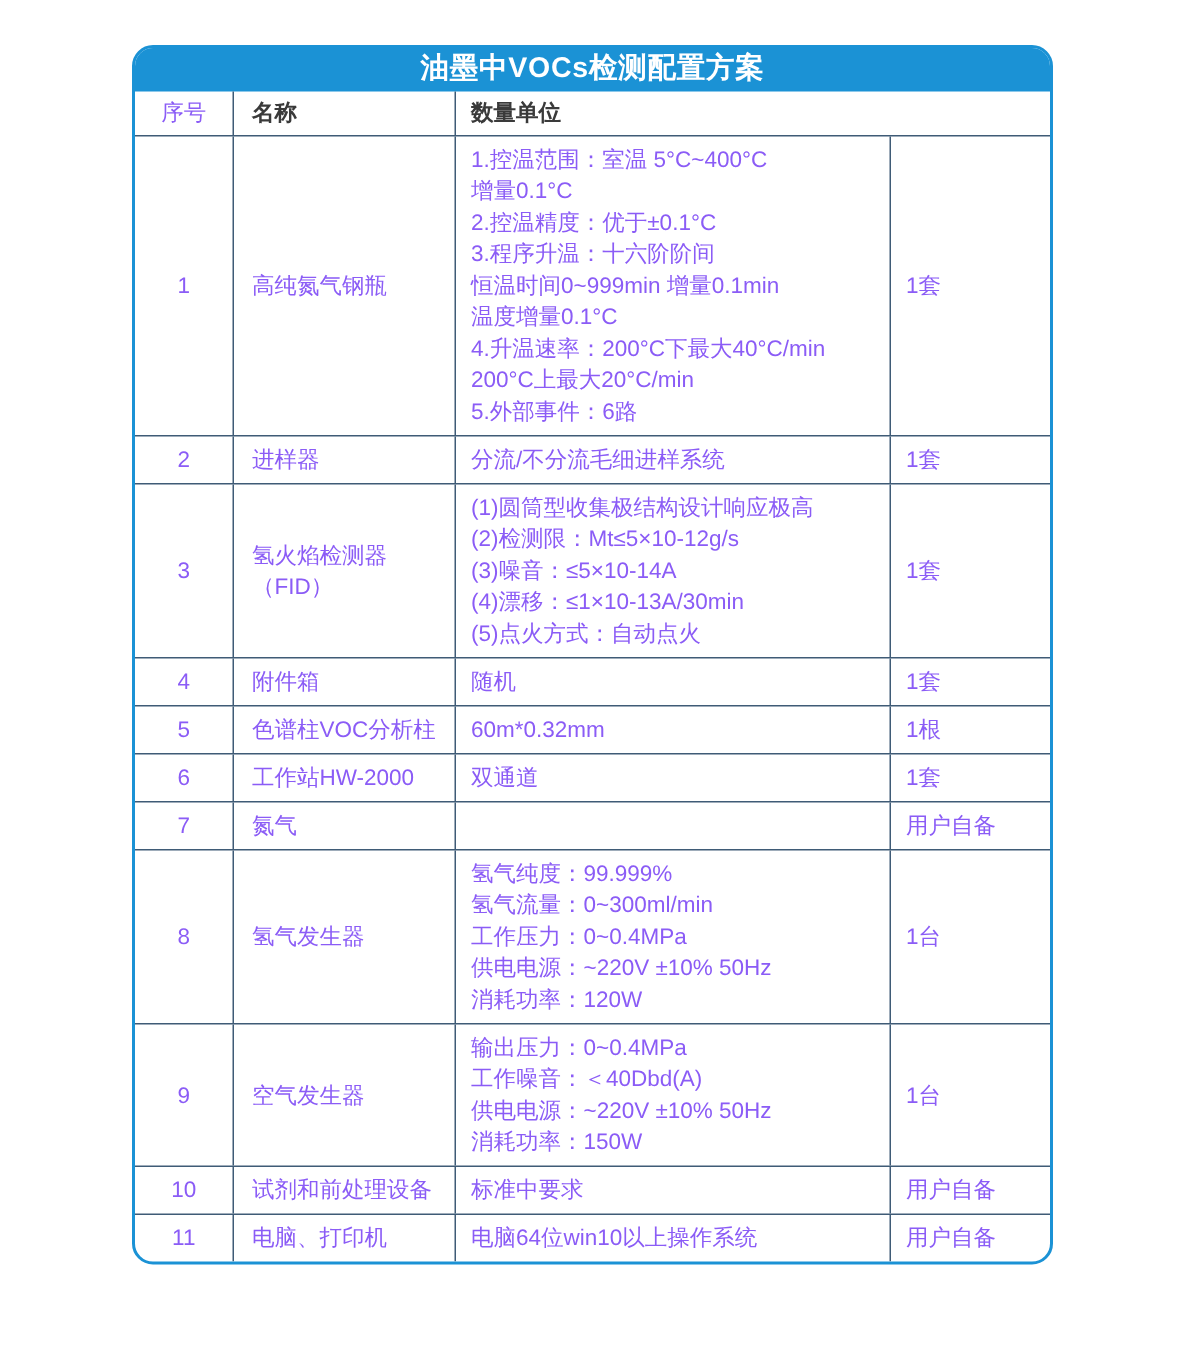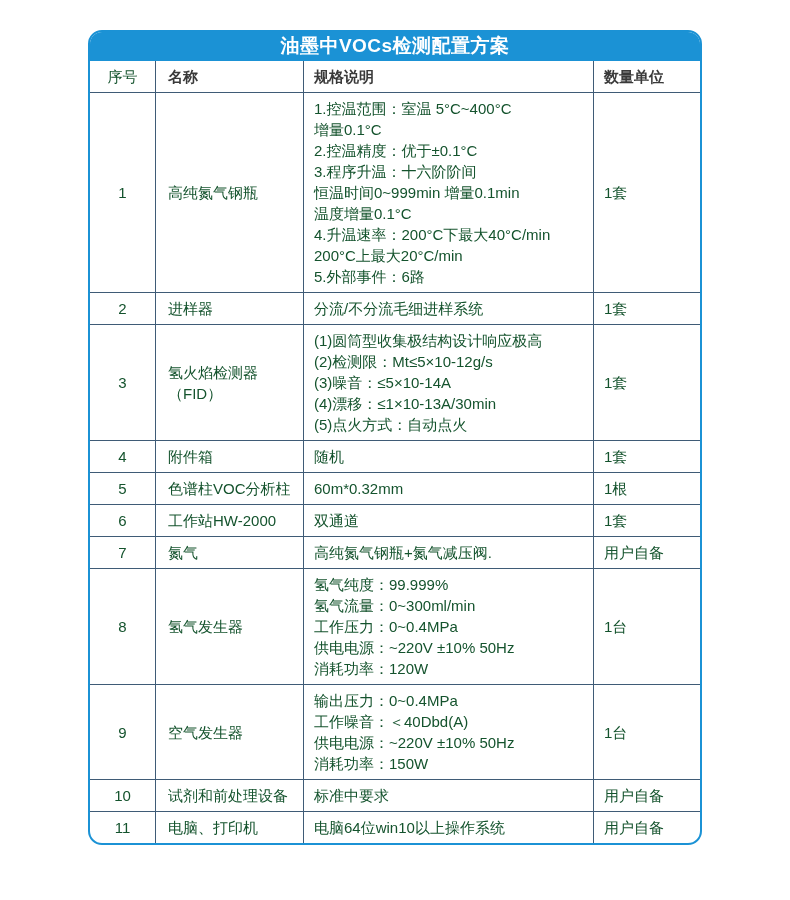--- a/index.html
+++ b/index.html
@@ -39,21 +39,21 @@
   #grid .row {
     display: grid;
     grid-template-columns: 66px 148px 290px 1fr;
     border-bottom: 1px solid var(--line, #3f5b76);
   }
   #grid .row:last-child {
     border-bottom: none;
   }
   .cell {
     font-size: 15px;
-    color: #14532d;
+    color: #8b5cf6;
     line-height: 21px;
     box-sizing: border-box;
   }
   .c-no, .c-name, .c-spec {
     border-right: 1px solid var(--line, #3f5b76);
   }
   .c-no {
     display: flex;
     align-items: center;
     justify-content: center;
@@ -96,21 +96,20 @@
 
 <div class="canvas">
   <div class="spec-table">
     <div class="title-bar">
       <span>油墨中VOCs检测配置方案</span>
     </div>
     <div id="grid">
       <div class="row header-row">
         <div class="cell c-no">序号</div>
         <div class="cell c-name">名称</div>
-        <div class="cell c-spec">规格说明</div>
         <div class="cell c-qty">数量单位</div>
       </div>
 
   <div class="row body-row">
     <div class="cell c-no">1</div>
     <div class="cell c-name">高纯氮气钢瓶</div>
     <div class="cell c-spec">
             <div class="spec-line">1.控温范围：室温 5°C~400°C</div>
             <div class="spec-line">增量0.1°C</div>
             <div class="spec-line">2.控温精度：优于±0.1°C</div>
@@ -170,21 +169,20 @@
     <div class="cell c-spec">
             <div class="spec-line">双通道</div>
           </div>
     <div class="cell c-qty">1套</div>
   </div>
 
   <div class="row body-row">
     <div class="cell c-no">7</div>
     <div class="cell c-name">氮气</div>
     <div class="cell c-spec">
-            <div class="spec-line">高纯氮气钢瓶+氮气减压阀.</div>
           </div>
     <div class="cell c-qty">用户自备</div>
   </div>
 
   <div class="row body-row">
     <div class="cell c-no">8</div>
     <div class="cell c-name">氢气发生器</div>
     <div class="cell c-spec">
             <div class="spec-line">氢气纯度：99.999%</div>
             <div class="spec-line">氢气流量：0~300ml/min</div>

